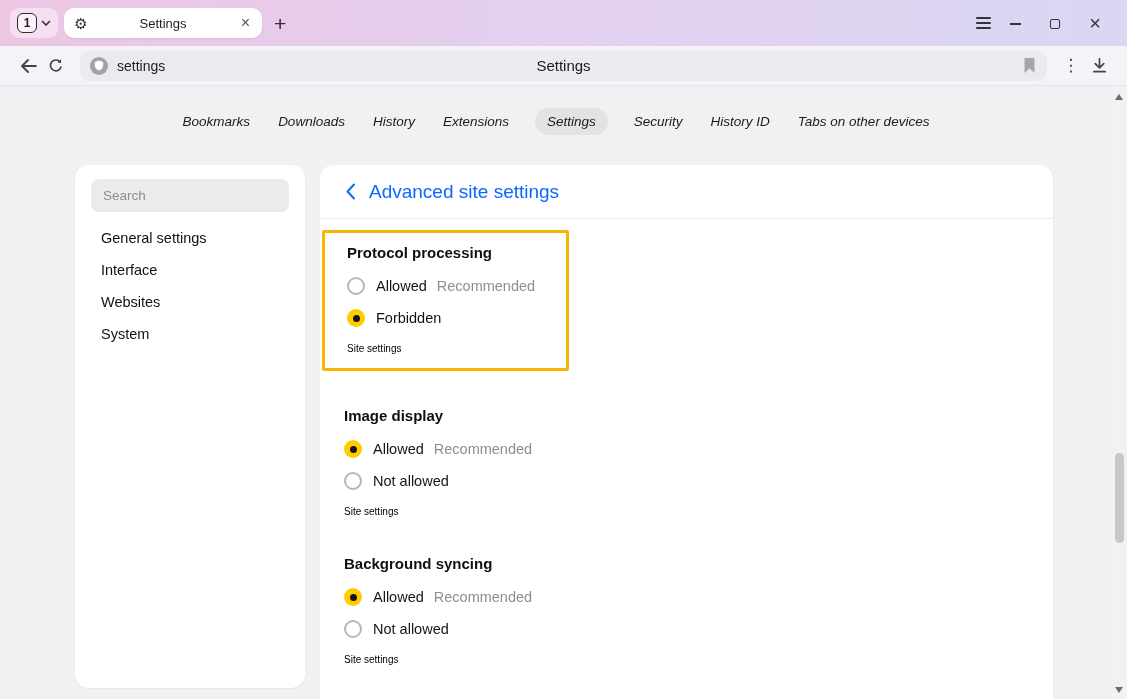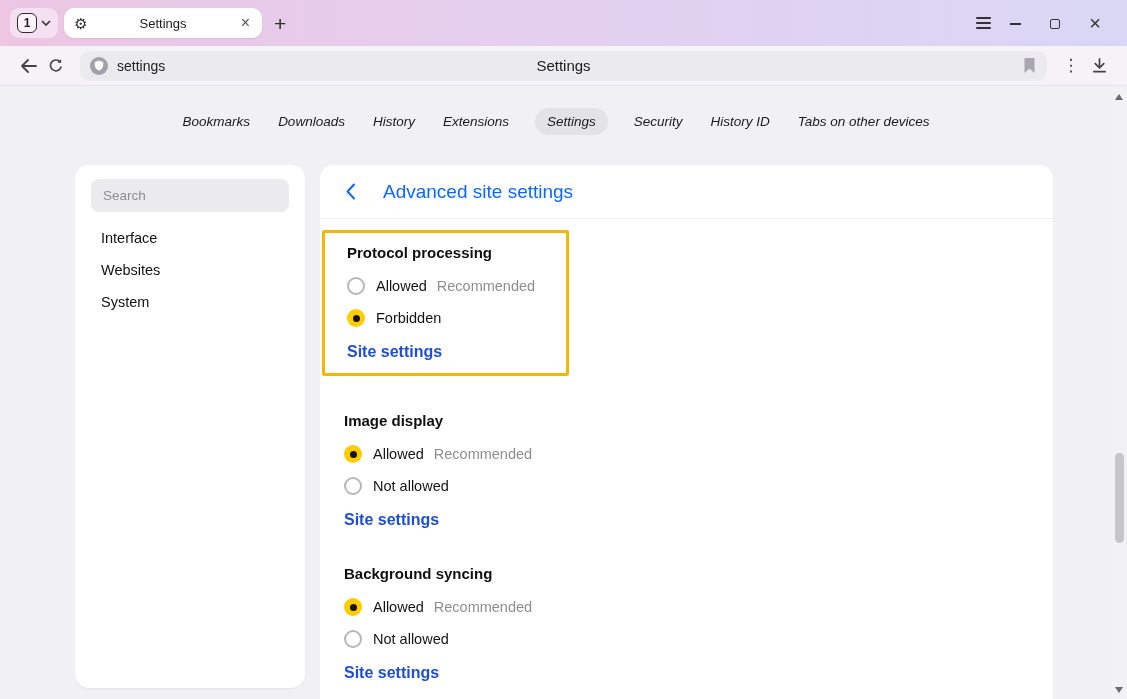--- a/index.html
+++ b/index.html
@@ -53,40 +53,40 @@
   .card { position:absolute; background:#fff; border-radius:14px; box-shadow:0 1px 2px rgba(0,0,0,.05); }
   .sidebar { left:75px; top:79px; width:230px; bottom:11px; }
   .search-wrap { margin:14px 16px 10px 16px; }
   .search-input { width:100%; height:33px; background:#ebebed; border:none; border-radius:8px;
     padding:12px 12px; font-size:13.5px; color:#333; font-family:"Liberation Sans",sans-serif; outline:none; }
   .search-input::placeholder { color:#8d8d92; }
   .side-list { margin-top:10px; }
   .side-item { padding:8px 26px; font-size:14.5px; color:#111; cursor:pointer; }
 
   .main { left:320px; top:79px; width:733px; bottom:-16px; border-radius:14px; }
-  .main-header { height:54px; display:flex; align-items:center; padding:0 26px; gap:27px;
+  .main-header { height:54px; display:flex; align-items:center; padding:0 26px; gap:13px;
     border-bottom:1px solid #ededee; cursor:pointer; }
   .main-header .hdr-text { font-size:19px; color:#0b68fe; }
   .main-body { padding:11px 26px 20px 24px; }
 
   .settings-section { margin-top:36px; }
   .settings-section:first-child { margin-top:0; }
   .highlight-box { width:247px; margin-left:-22px; border:3px solid #f6b608; border-radius:2px;
     padding:11px 10px 12px 22px; }
   .section-title { font-size:15px; font-weight:bold; color:#101010; margin-bottom:9px; }
   .option { display:flex; align-items:center; height:32px; cursor:pointer; }
   .radio { width:18px; height:18px; border-radius:50%; border:2px solid #b7b7b7; background:#fff;
     flex:0 0 18px; position:relative; }
   .radio.selected { border:none; background:#ffcc00; }
   .radio.selected::after { content:""; position:absolute; left:50%; top:50%; width:7px; height:7px;
     margin:-3.5px 0 0 -3.5px; border-radius:50%; background:#141414; }
   .option-label { font-size:14.5px; color:#141414; margin-left:11px; }
   .option-note { font-size:14.5px; color:#8e8e90; margin-left:10px; }
-  .site-link { display:inline-block; margin-top:9px; font-size:16px; color:#1d4ed8; cursor:pointer;
-    text-decoration:none;font-weight:bold; }
+  .site-link { display:inline-block; margin-top:9px; font-size:10px; color:#000000; cursor:pointer;
+    text-decoration:none; }
 
   
   .scrollbar { position:absolute; top:0; right:0; bottom:0; width:15px; background:#f2f1f3; }
   .scroll-arrow { position:absolute; left:3px; width:0; height:0; border-left:4.5px solid transparent;
     border-right:4.5px solid transparent; cursor:pointer; }
   .scroll-up { top:8px; border-bottom:6px solid #6b6b6b; }
   .scroll-down { bottom:6px; border-top:6px solid #6b6b6b; }
   .scroll-thumb { position:absolute; top:367px; left:3px; width:9px; height:90px; background:#c7c6c9;
     border-radius:5px; cursor:pointer; }
 </style>
@@ -163,20 +163,21 @@
     <span class="nav-item">Security</span>
     <span class="nav-item">History ID</span>
     <span class="nav-item">Tabs on other devices</span>
   </div>
 
   <div class="card sidebar">
     <div class="search-wrap">
       <input class="search-input" type="text" placeholder="Search" style="">
     </div>
     <div class="side-list">
+      <div class="side-item">General settings</div>
       <div class="side-item">Interface</div>
       <div class="side-item">Websites</div>
       <div class="side-item">System</div>
     </div>
   </div>
 
   <div class="card main">
     <div class="main-header">
       <svg width="10" height="17" viewBox="0 0 10 17">
           <polyline points="8,1.5 1.5,8.5 8,15.5" fill="none" stroke="#0b68fe" stroke-width="2" stroke-linecap="round" stroke-linejoin="round"></polyline>

